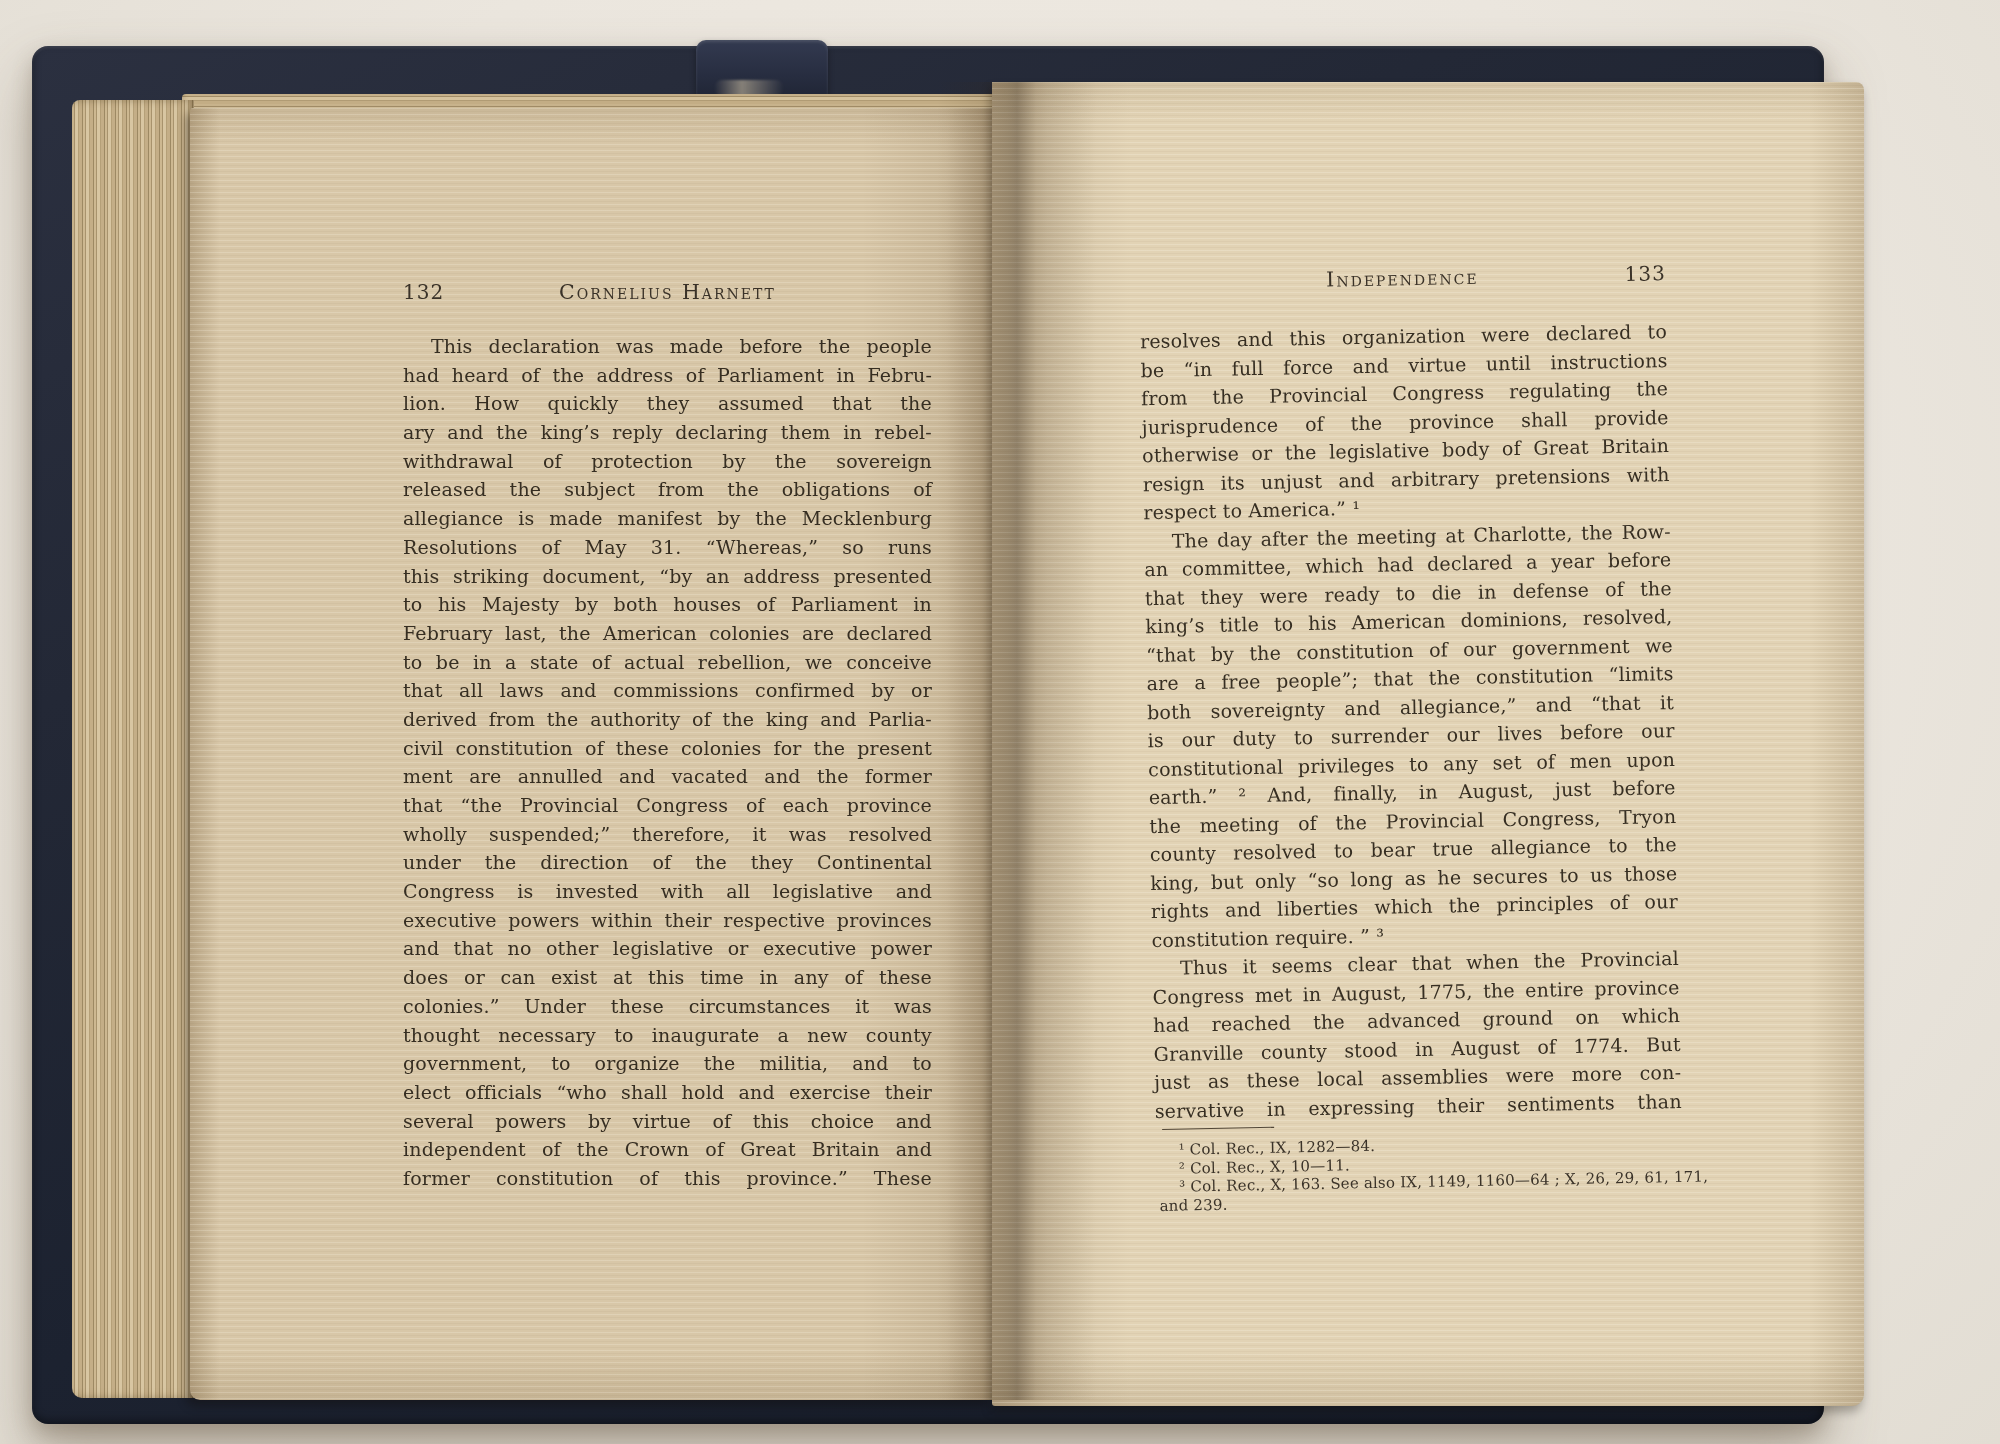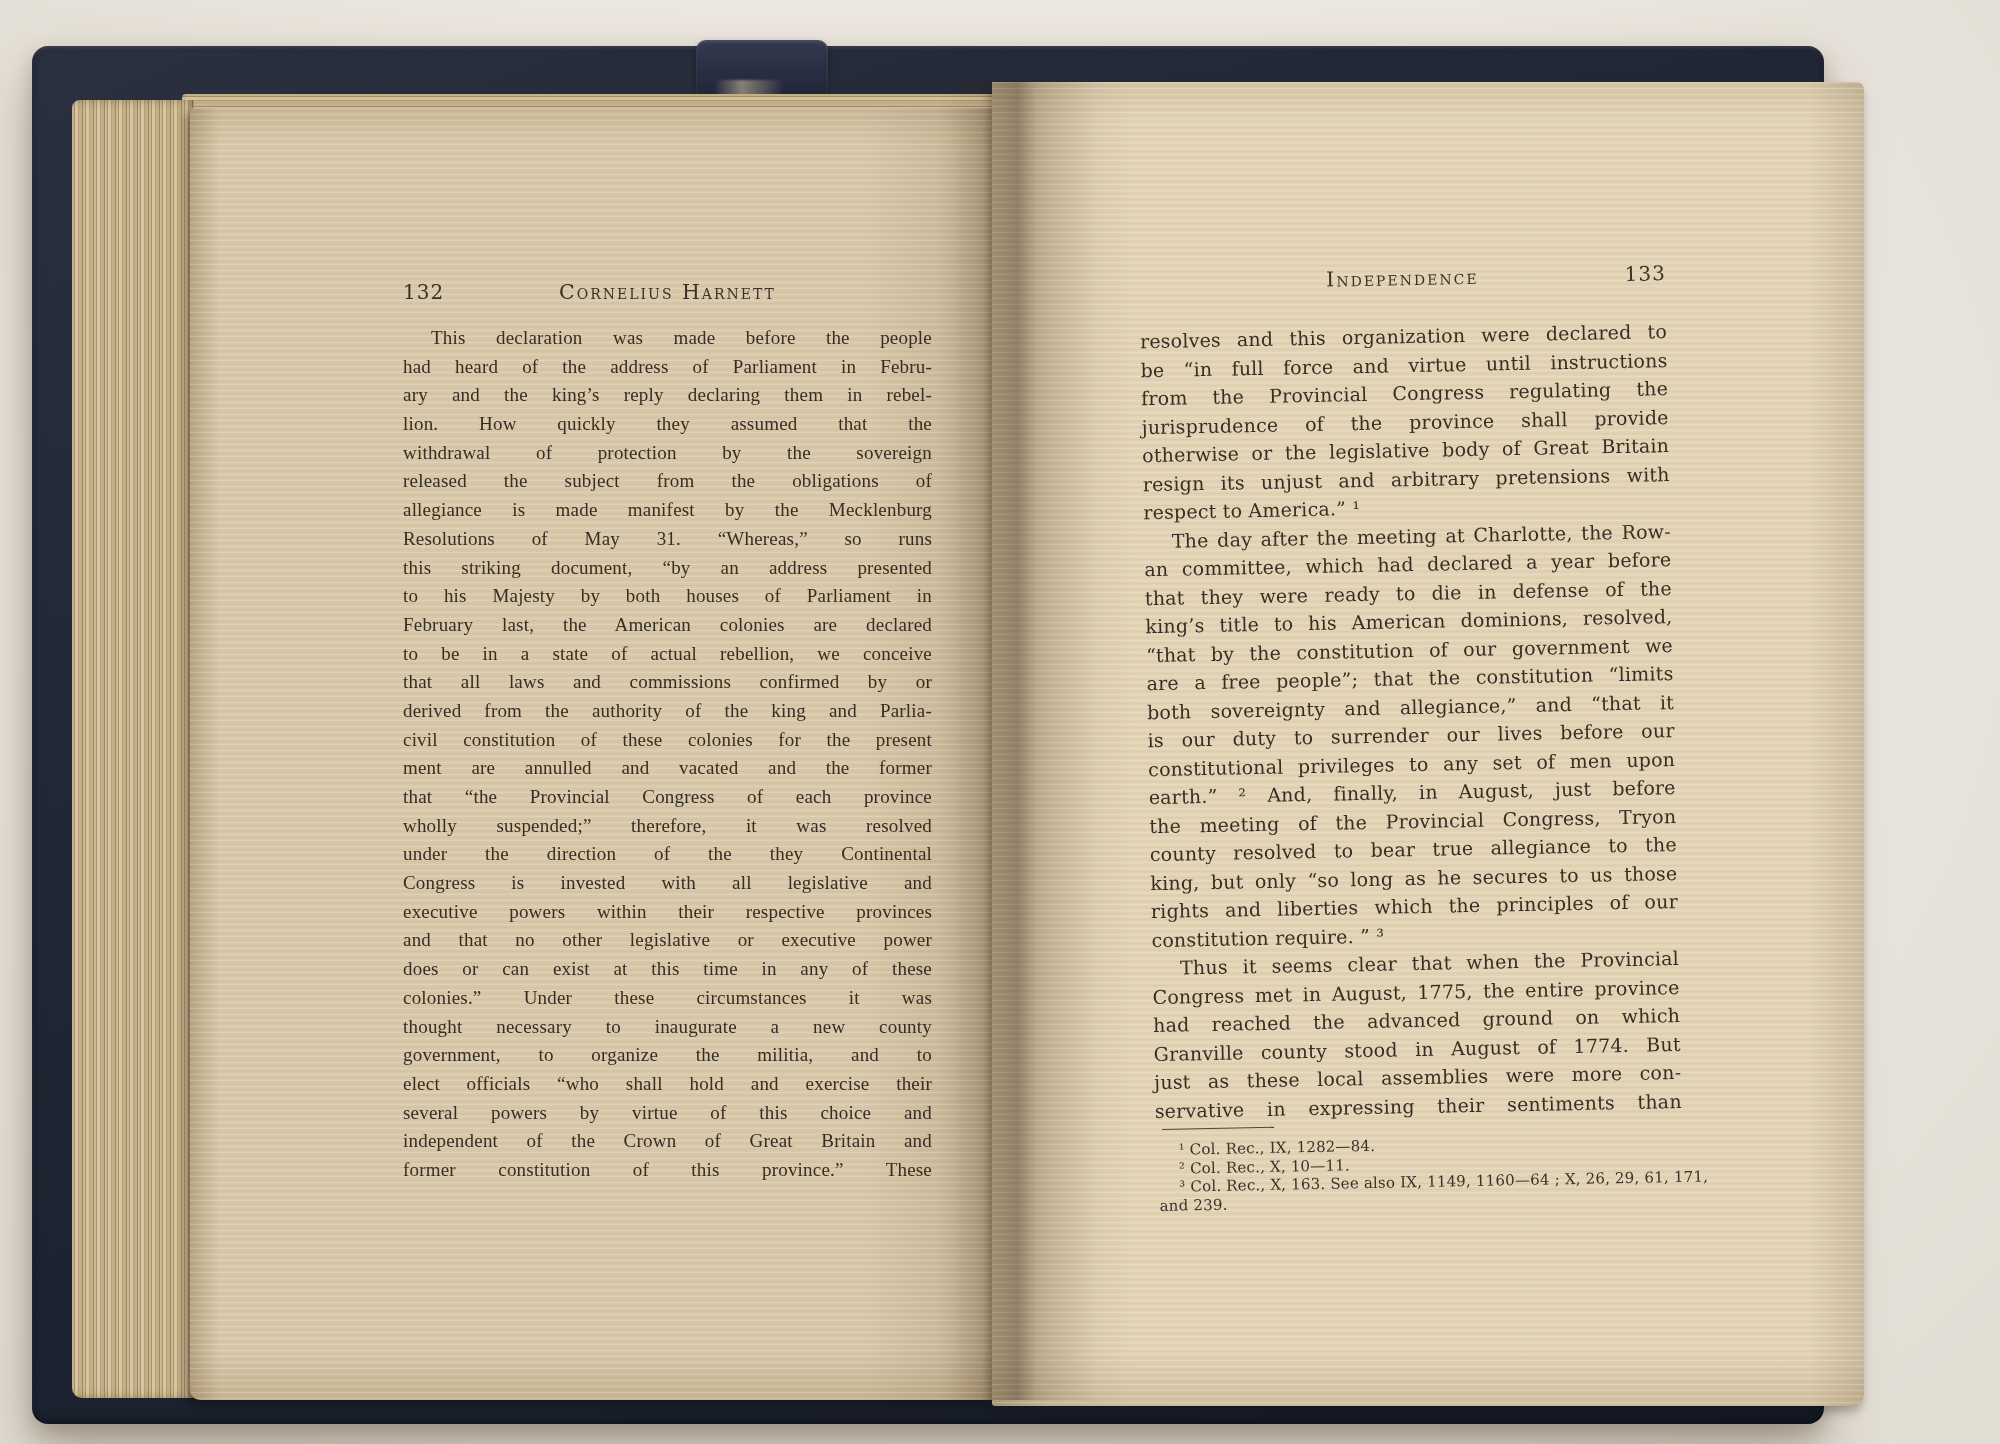--- a/index.html
+++ b/index.html
@@ -133,25 +133,25 @@
     <div class="edge edge-top"></div>
     <div class="edge edge-left"></div>
     <div class="edge edge-right"></div>
 
     <div class="page page-left">
       <div class="running-head rh-left" style="left:213px; top:172px; width:529px;">
         <span class="folio">132</span>
         <span class="head-title">Cornelius Harnett</span>
         <span></span>
       </div>
-      <div class="textblock tb-left" style="left:213px; top:216px; width:529px;font-family:Liberation Serif, serif;">
+      <div class="textblock tb-left" style="left:213px; top:224px; width:529px;">
           <div class="line indent">This declaration was made before the people</div>
           <div class="line">had heard of the address of Parliament in Febru-</div>
+          <div class="line">lion.  How quickly they assumed that the</div>
           <div class="line">ary and the king’s reply declaring them in rebel-</div>
-          <div class="line">lion.  How quickly they assumed that the</div>
           <div class="line">withdrawal of protection by the sovereign</div>
           <div class="line">released the subject from the obligations of</div>
           <div class="line">allegiance is made manifest by the Mecklenburg</div>
           <div class="line">Resolutions of May 31.  “Whereas,” so runs</div>
           <div class="line">this striking document, “by an address presented</div>
           <div class="line">to his Majesty by both houses of Parliament in</div>
           <div class="line">February last, the American colonies are declared</div>
           <div class="line">to be in a state of actual rebellion, we conceive</div>
           <div class="line">that all laws and commissions confirmed by or</div>
           <div class="line">derived from the authority of the king and Parlia-</div>

